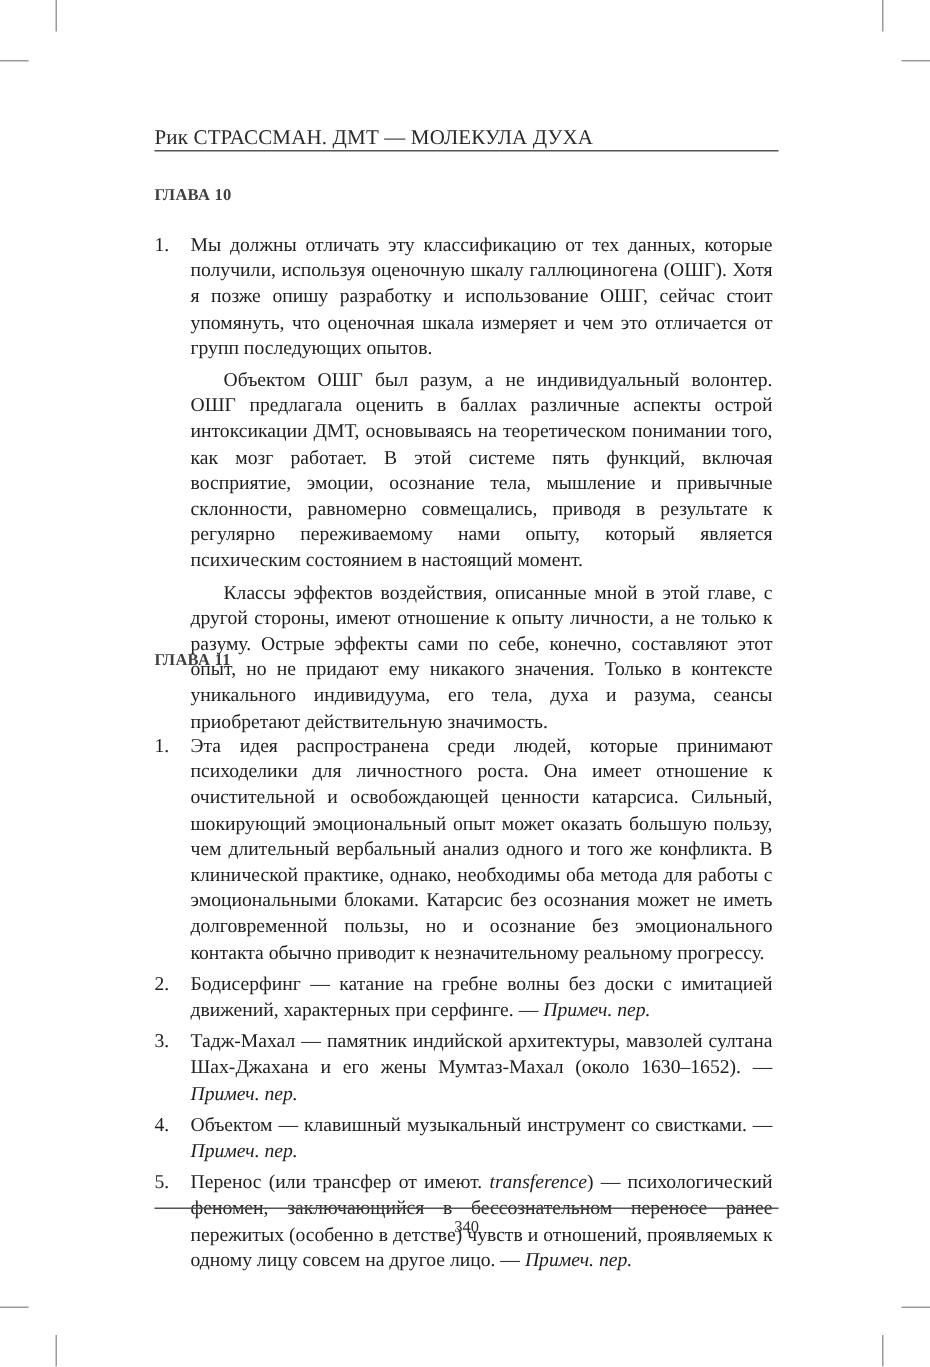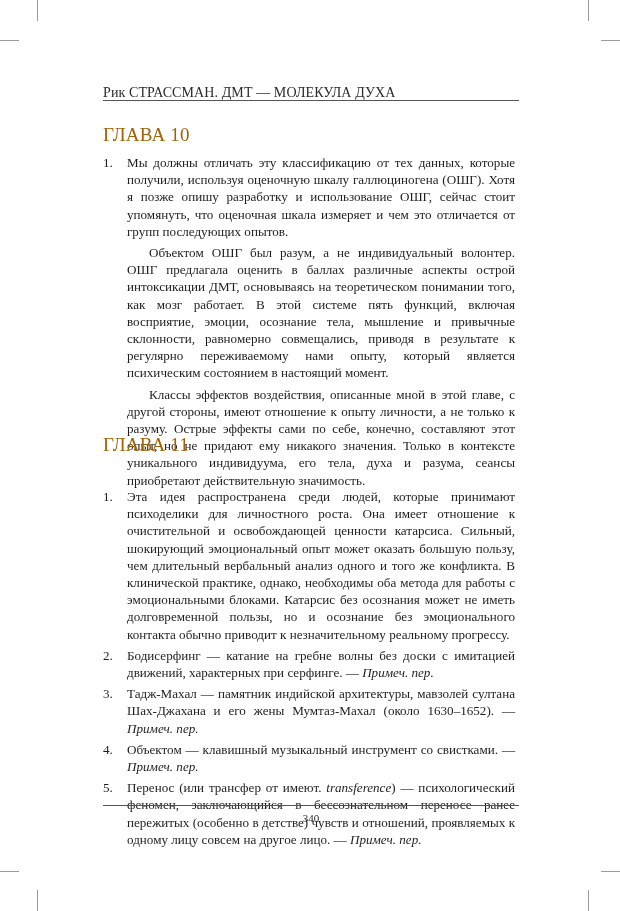--- a/index.html
+++ b/index.html
@@ -5,21 +5,21 @@
   html, body { margin: 0; padding: 0; background: #ffffff; }
   body { width: 620px; height: 911px; position: relative; overflow: hidden;
          font-family: "Liberation Serif", "DejaVu Serif", serif; color: #1e1e1e; }
   .crop { position: absolute; background: #9a9a9a; }
   .crop.v { width: 1px; height: 21px; }
   .crop.h { height: 1px; width: 19px; }
   .page { position: absolute; left: 103px; top: 0; width: 416px; }
   .running-head { position: absolute; top: 85px; left: 0; width: 416px;
                   font-size: 14px; letter-spacing: 0.1px; color: #2a2a2a; }
   .running-rule { position: absolute; top: 100px; left: 0; width: 416px; height: 1px; background: #555; }
-  .chapter { position: absolute; left: 0; font-size: 19px; font-weight: normal; color: #a16207; letter-spacing: 0.2px; }
+  .chapter { position: absolute; left: 0; font-size: 11px; font-weight: bold; color: #404040; letter-spacing: 0.2px; }
   .notes { position: absolute; left: 0; width: 416px; margin: 0; padding: 0; list-style: none;
            font-size: 13.1px; line-height: 17.2px; text-align: justify; hyphens: manual; }
   .notes li { position: relative; padding-left: 20px; margin: 0; }
   .notes li .num { position: absolute; left: 0; top: 0; }
   .notes p { margin: 4px; }
   .notes p.indent { text-indent: 22px; }
   .notes em { font-style: italic; }
   .foot-rule { position: absolute; top: 805px; left: 0; width: 416px; height: 1px; background: #555; }
   .folio { position: absolute; top: 812px; left: 0; width: 416px; text-align: center; font-size: 11px; color: #2a2a2a; }
 </style>

